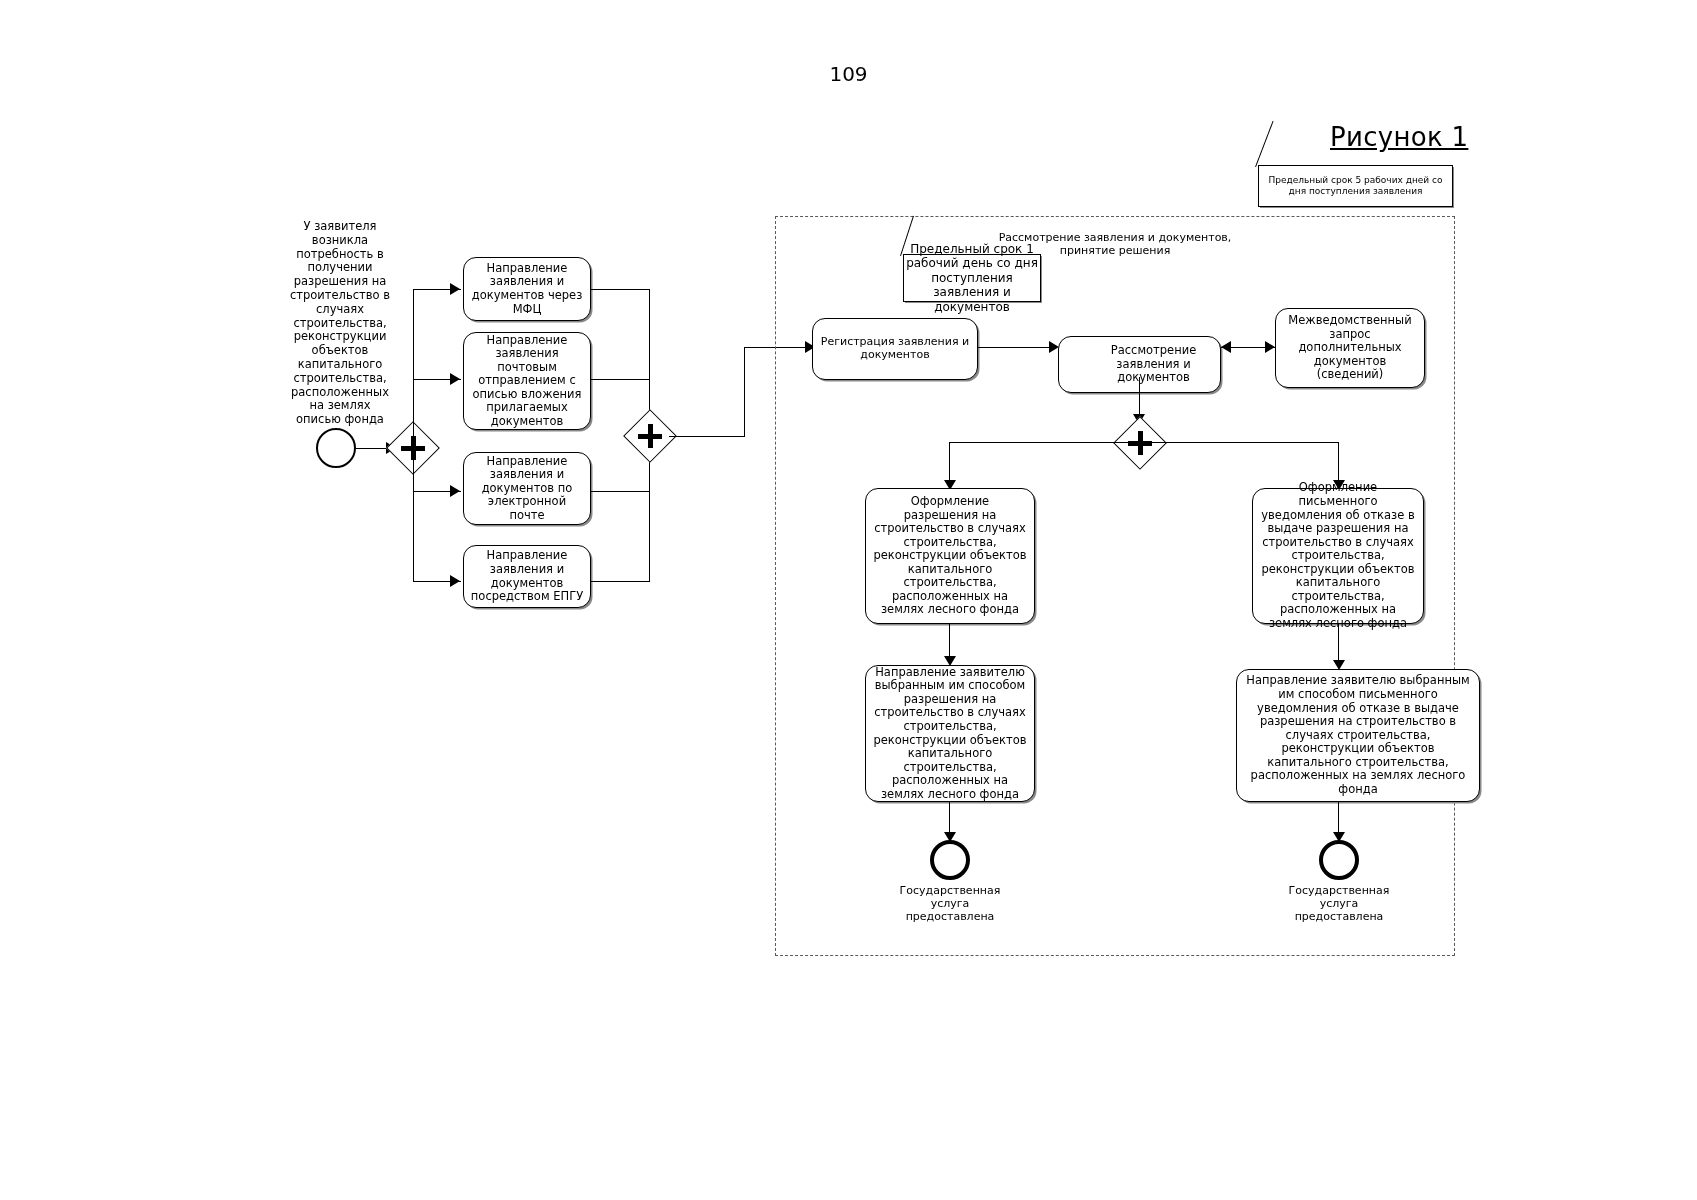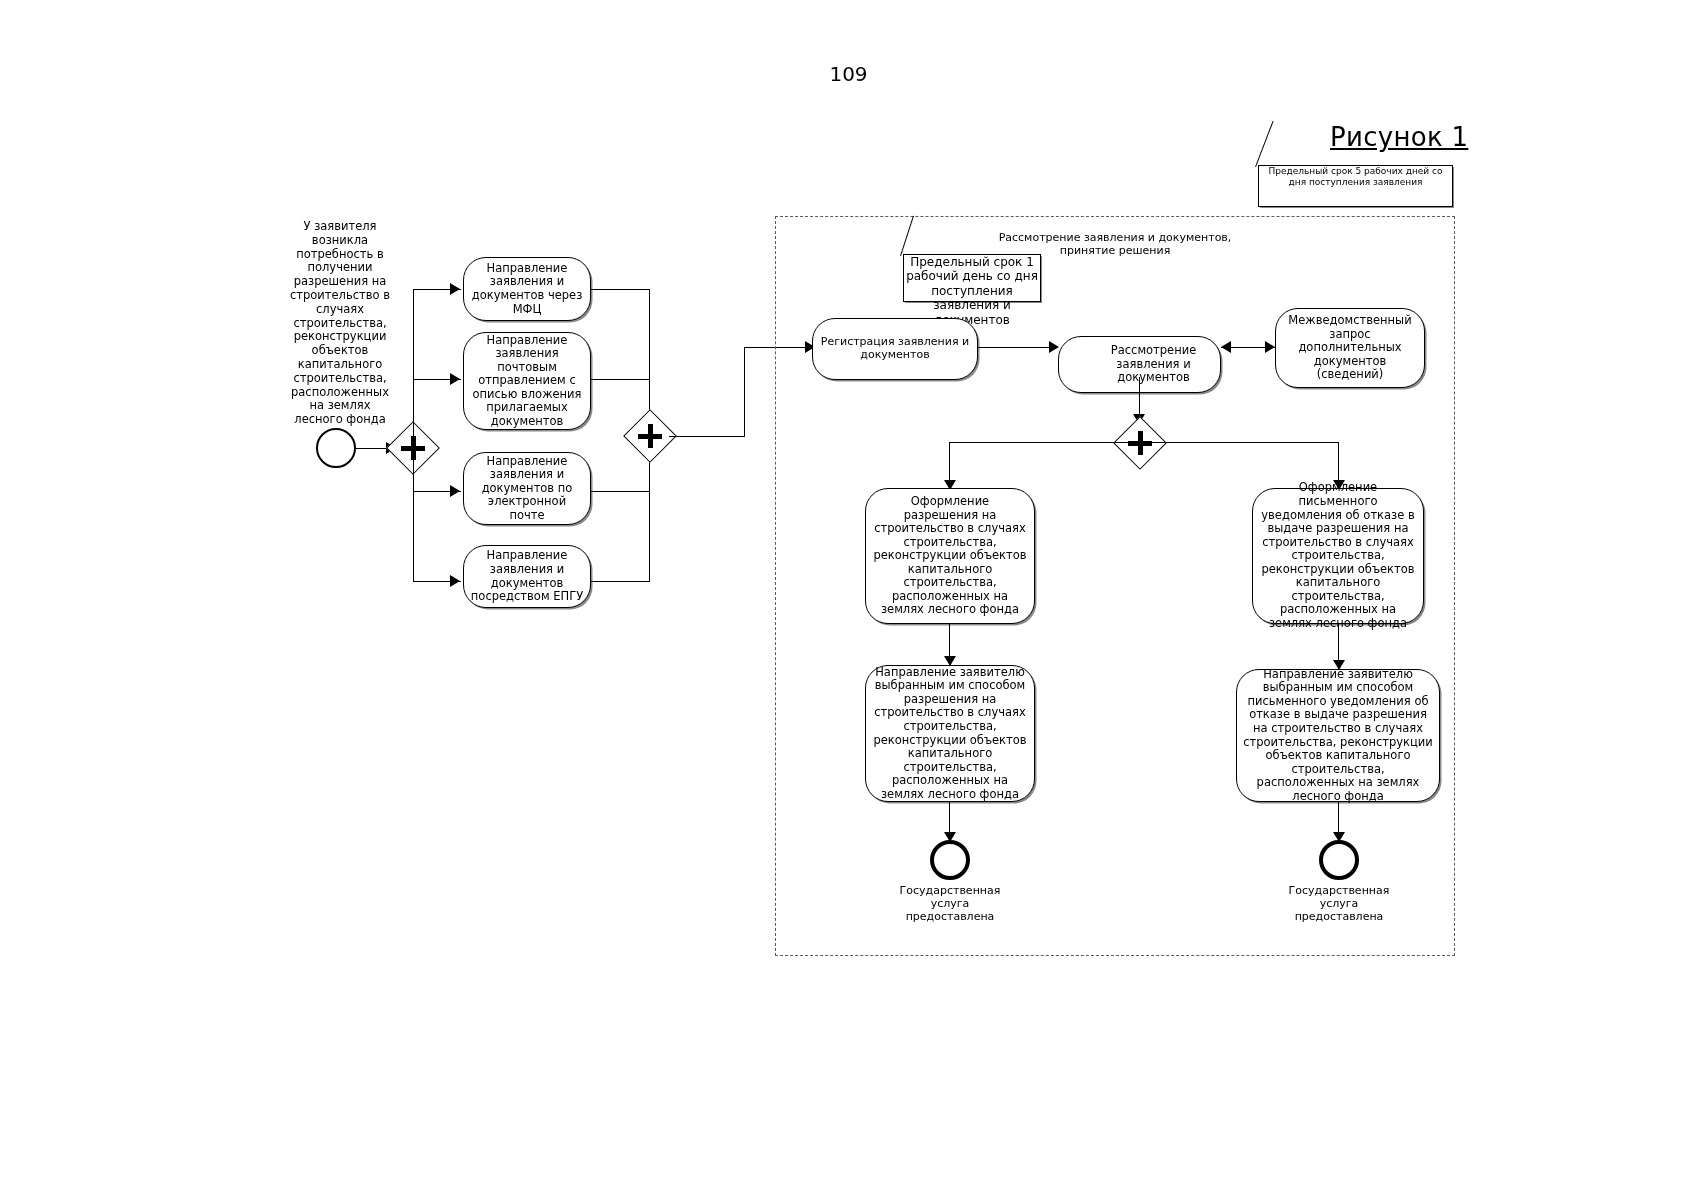--- a/index.html
+++ b/index.html
@@ -3,30 +3,30 @@
 <meta charset="utf-8">
 <style>
   html,body{margin:0;padding:0;background:#ffffff;}
   body{width:1697px;height:1200px;position:relative;font-family:"DejaVu Sans","Liberation Sans",sans-serif;color:#000;overflow:hidden;}
   .abs{position:absolute;}
   #page-num{top:62px;left:0;width:1697px;text-align:center;font-size:20px;}
   #fig-title{top:122px;left:1330px;font-size:26px;letter-spacing:0.3px;text-decoration:underline;}
 
   
   .task{
-    position:absolute;border:1.3px solid #000;border-radius:23px;background:#fff;
+    position:absolute;border:1.3px solid #000;border-radius:13px;background:#fff;
     box-sizing:border-box;display:flex;align-items:center;justify-content:flex-end;
     text-align:center;line-height:1.18;box-shadow:2px 2px 0 -0.5px #8a8a8a;
   }
   .task span{display:block;padding:2px 6px;}
 
   
   .note{
     position:absolute;border:1.1px solid #000;background:#fff;box-sizing:border-box;
-    display:flex;align-items:flex-start;justify-content:center;text-align:center;
+    display:flex;align-items:center;justify-content:center;text-align:center;
     line-height:1.2;box-shadow:1.5px 1.5px 0 -0.5px #8a8a8a;
   }
 
   
   .pool{position:absolute;border:1.4px dashed #5a5a5a;box-sizing:border-box;}
 
   
   .ev-start{position:absolute;border:2.2px solid #000;border-radius:50%;background:#fff;box-sizing:border-box;}
   .ev-end{position:absolute;border:4.2px solid #000;border-radius:50%;background:#fff;box-sizing:border-box;}
 
@@ -50,21 +50,21 @@
   .assoc{position:absolute;background:#000;width:1.1px;transform-origin:top left;}
 
   .lbl{position:absolute;text-align:center;line-height:1.2;}
 </style>
 </head>
 <body>
 
 <div class="abs" id="page-num">109</div>
 <div class="abs" id="fig-title">Рисунок 1</div>
 
-<div class="lbl" style="left:288px;top:220px;width:104px;font-size:11.5px;">У заявителя возникла потребность в получении разрешения на строительство в случаях строительства, реконструкции объектов капитального строительства, расположенных на землях лесного фонда</div>
+<div class="lbl" style="left:288px;top:220px;width:104px;font-size:11.5px;">У заявителя возникла потребность в получении разрешения на строительство в случаях строительства, реконструкции объектов капитального строительства, расположенных на землях описью фонда</div>
 <div class="ev-start" style="left:316px;top:428px;width:40px;height:40px;"></div>
 
 <div class="ln h" style="left:356px;top:447.5px;width:31px;"></div>
 <div class="ar right" style="left:386px;top:442px;"></div>
 
 <div class="gw" style="left:394px;top:429px;width:38px;height:38px;">
   <div class="dia"></div>
   <div class="xh"></div>
   <div class="xv"></div>
 </div>
@@ -176,21 +176,21 @@
 <div class="ev-end" style="left:930px;top:840px;width:40px;height:40px;"></div>
 <div class="lbl" style="left:885px;top:884px;width:130px;font-size:11px;">Государственная услуга предоставлена</div>
 
 <div class="task" style="left:1252px;top:488px;width:172px;height:136px;font-size:11.5px;">
   <span>Оформление письменного уведомления об отказе в выдаче разрешения на строительство в случаях строительства, реконструкции объектов капитального строительства, расположенных на землях лесного фонда</span>
 </div>
 
 <div class="ln v" style="left:1338px;top:624px;height:40px;"></div>
 <div class="ar down" style="left:1332.5px;top:660px;"></div>
 
-<div class="task" style="left:1236px;top:669px;width:204px;height:133px;font-size:11.5px;">
+<div class="task" style="left:1236px;top:669px;width:244px;height:133px;font-size:11.5px;">
   <span>Направление заявителю выбранным им способом письменного уведомления об отказе в выдаче разрешения на строительство в случаях строительства, реконструкции объектов капитального строительства, расположенных на землях лесного фонда</span>
 </div>
 
 <div class="ln v" style="left:1338px;top:802px;height:34px;"></div>
 <div class="ar down" style="left:1332.5px;top:832px;"></div>
 
 <div class="ev-end" style="left:1319px;top:840px;width:40px;height:40px;"></div>
 <div class="lbl" style="left:1274px;top:884px;width:130px;font-size:11px;">Государственная услуга предоставлена</div>
 
 </body></html>

